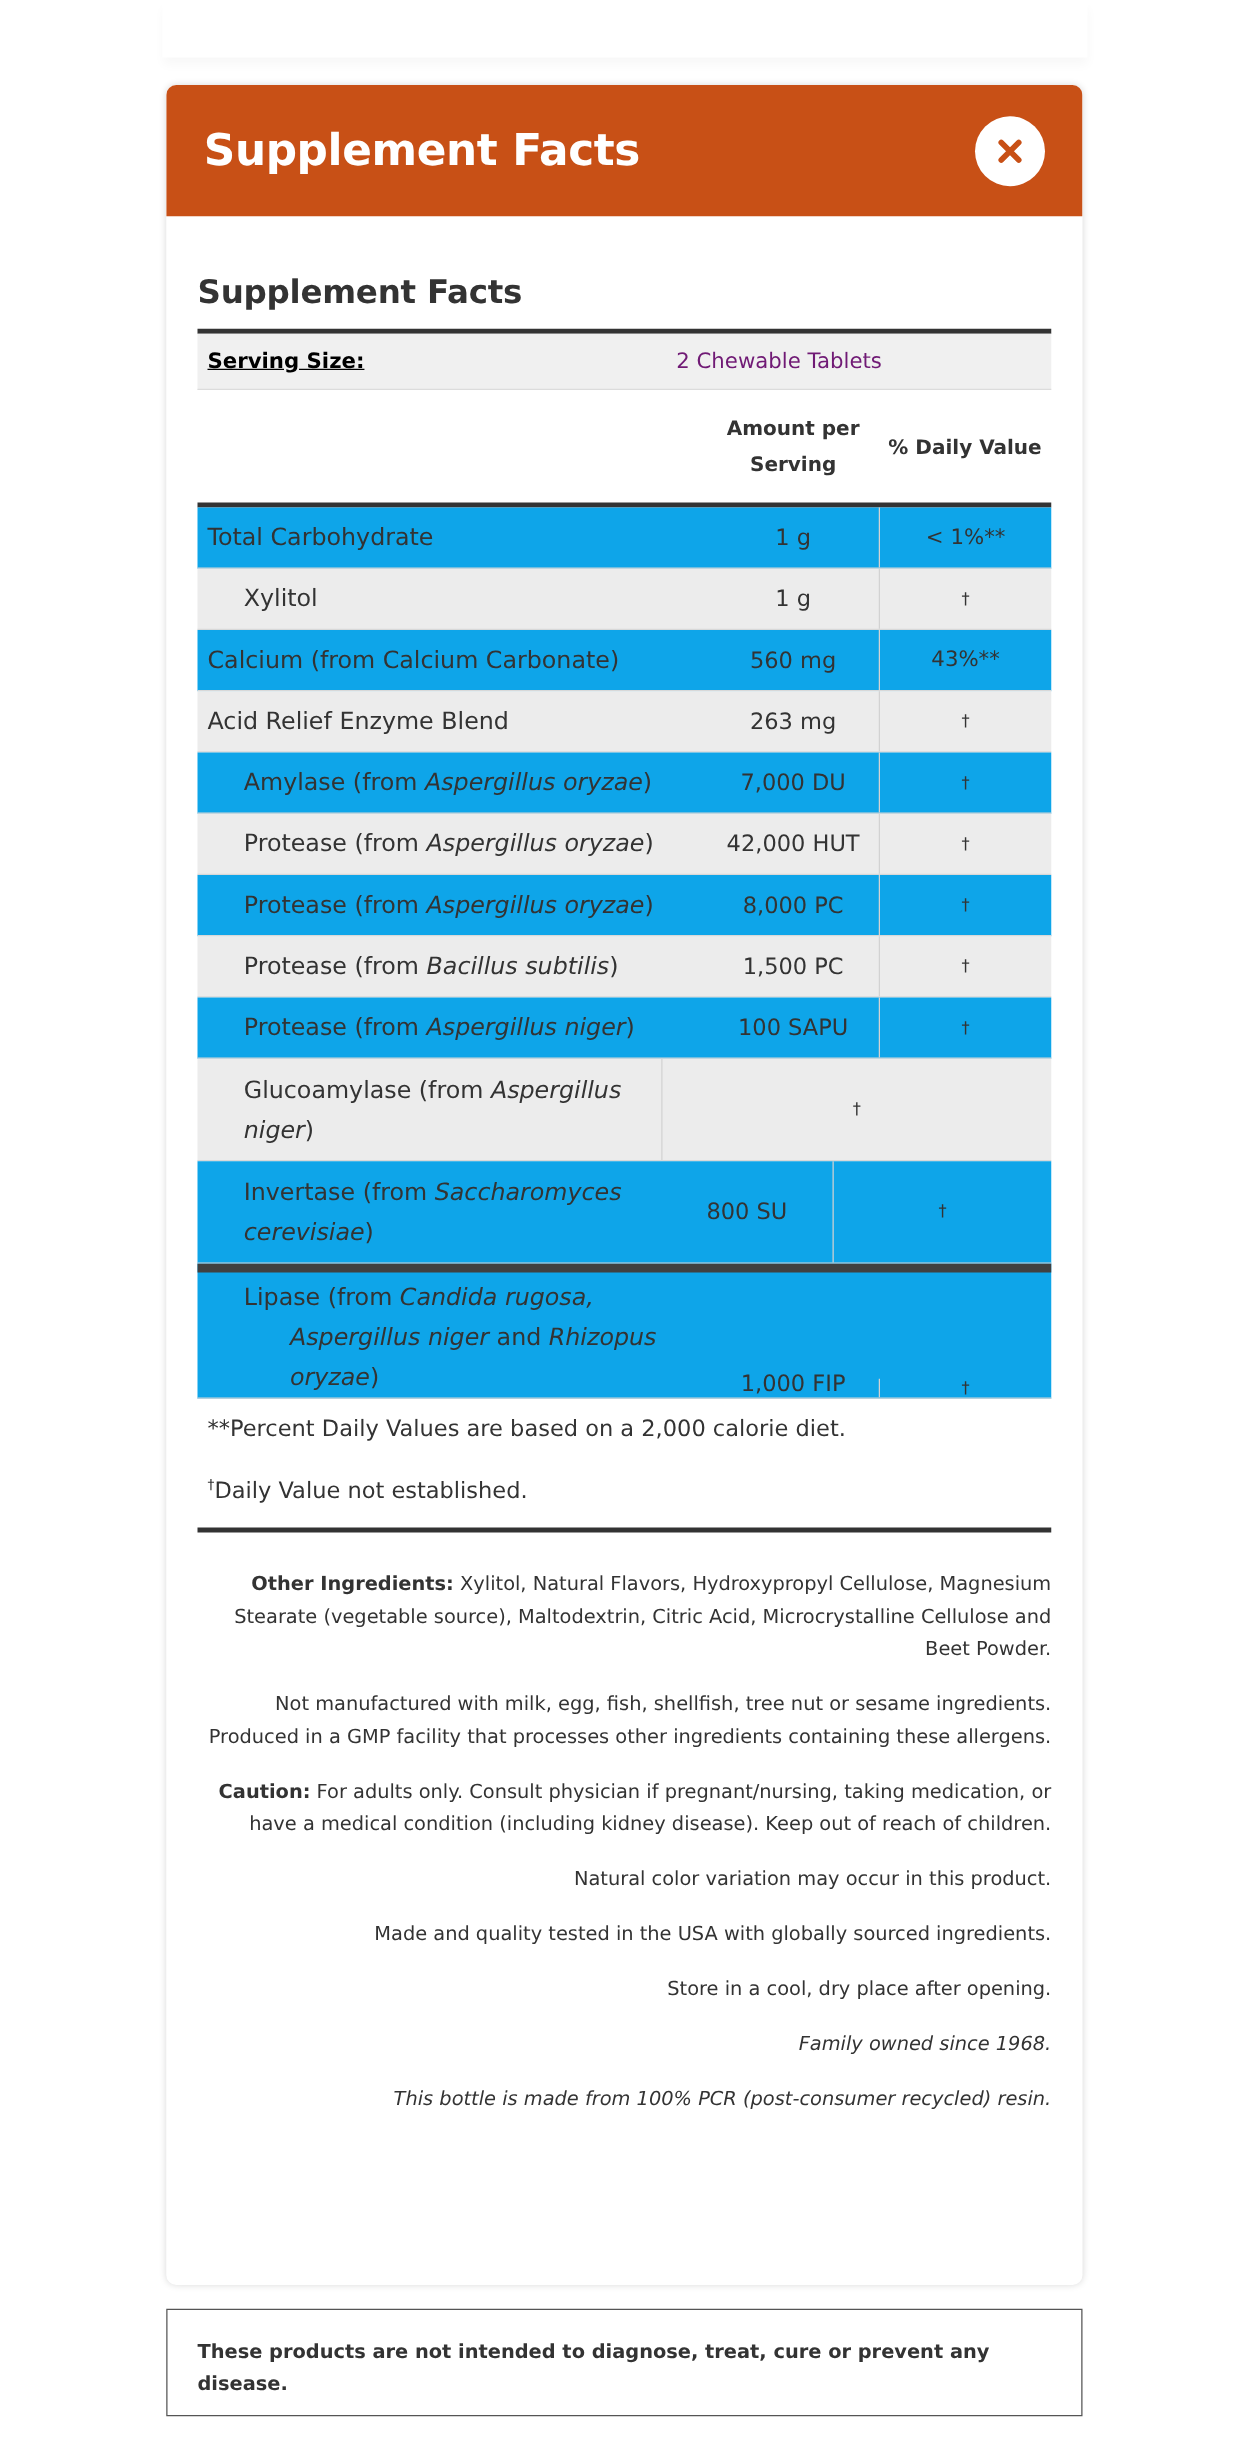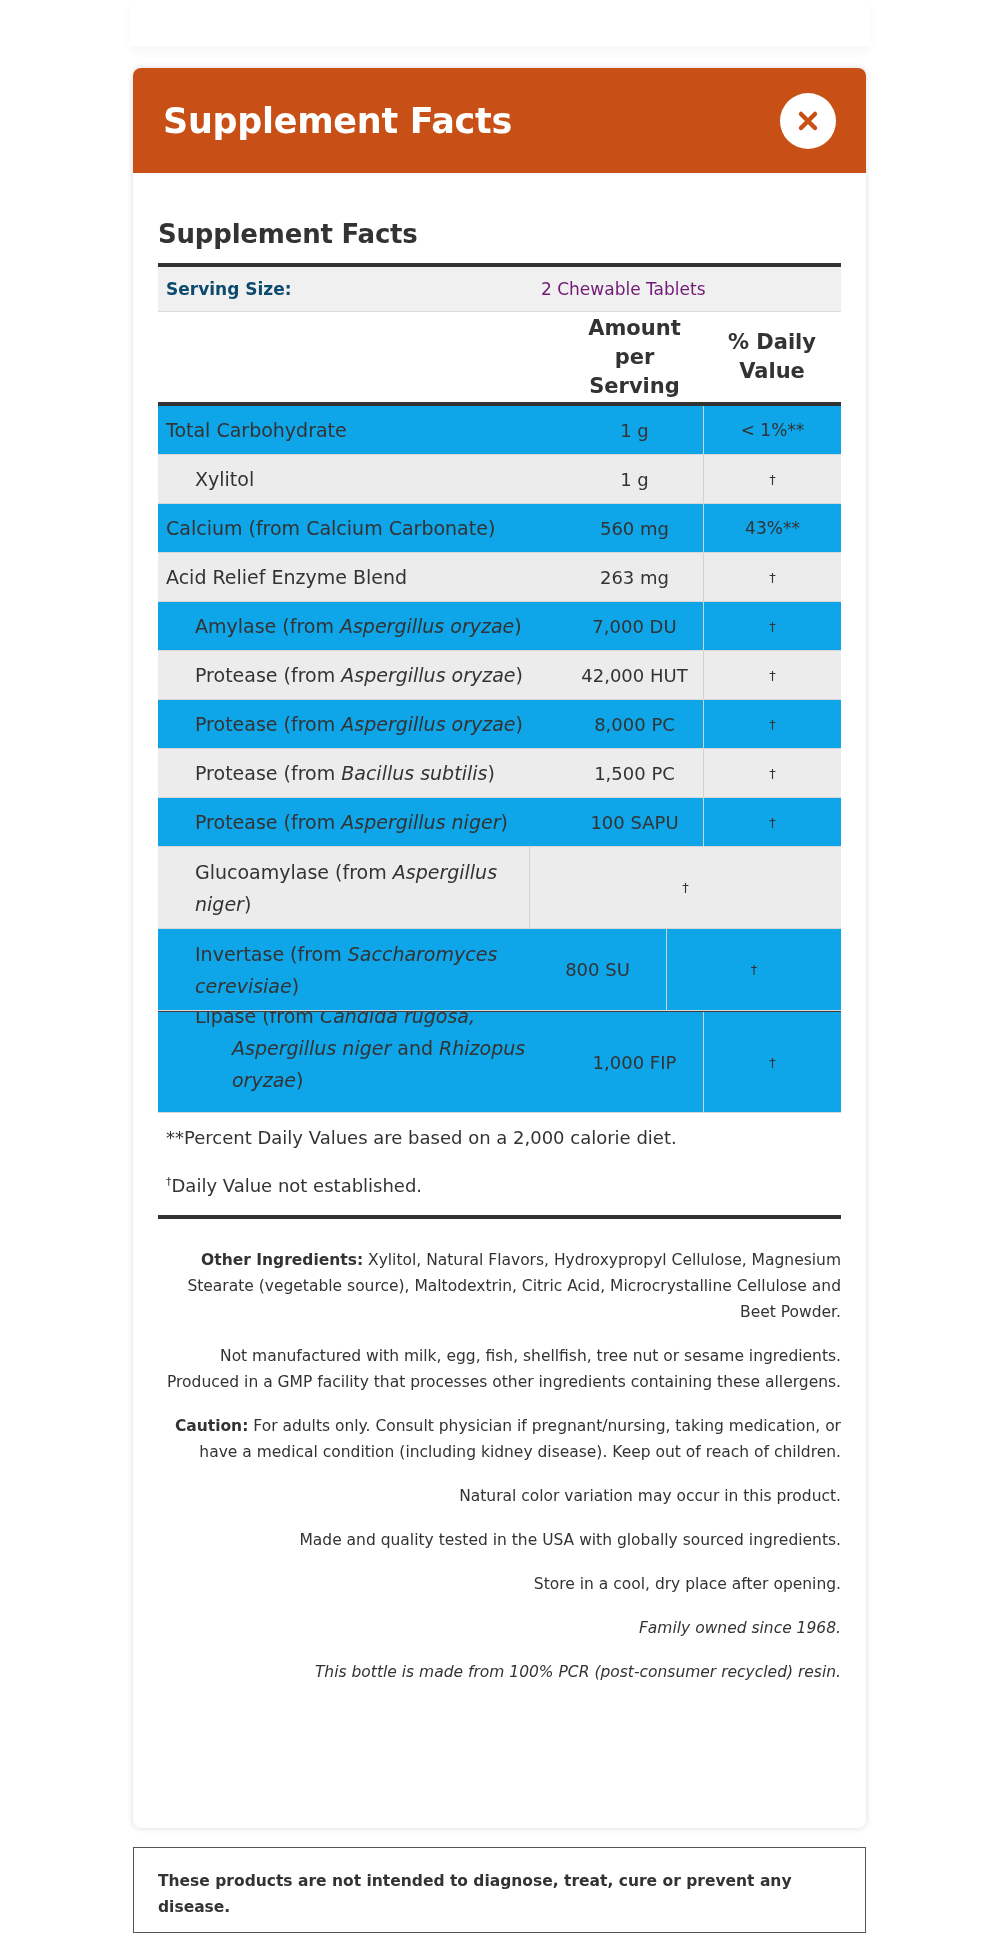--- a/index.html
+++ b/index.html
@@ -20,23 +20,23 @@
   .card-title { color: #fff; font-size: 35px; font-weight: bold; letter-spacing: -0.3px; }
   .close-btn {
     width: 56px; height: 56px; border-radius: 50%; background: #fff; display: flex;
     align-items: center; justify-content: center; cursor: pointer;
   }
   .close-btn svg { width: 24px; height: 24px; }
   .body { padding: 0 25px; }
   .sf-title { font-size: 26px; font-weight: bold; color: #333; margin: 46px 0 14px 0; letter-spacing: -0.2px; }
   .serving { border-top: 4px solid #333; }
   .srow { display: flex; height: 44px; align-items: center; background: #f0f0f0; border-bottom: 1px solid #dcdcdc; font-size: 17px; }
-  .srow .lab { width: 375px; padding-left: 8px; font-weight: bold; color: #0c4a6e; }
+  .srow .lab { width: 375px; padding-left: 8px; font-weight: bold; color: #000000; text-decoration: underline; }
   .srow .val { color: #701a75; text-align: center; }
-  .colhead { display: flex; height: 90px; align-items: center; border-bottom: 4px solid #333; margin-top: 0; font-size: 21px; font-weight: bold; text-align: center; line-height: 29px; color: #333; }
+  .colhead { display: flex; height: 90px; align-items: center; border-bottom: 4px solid #333; margin-top: 0; font-size: 16px; font-weight: bold; text-align: center; line-height: 29px; color: #333; }
   .colhead .c1 { width: 408px; }
   .colhead .c2 { width: 137px; }
   .colhead .c3 { flex: 1; }
   .nrow { display: flex; background: #0ea5e9; border-bottom: 1px solid #d8d8d8; font-size: 19px; color: #333; }
   .nrow.alt { background: #ececec; }
   .nrow .name { width: 400px; padding-left: 8px; display: flex; align-items: center; line-height: 32px; }
   .nrow .name.ind { padding-left: 37px; width: 371px; }
   .nrow .amt { width: 137px; display: flex; align-items: center; justify-content: center; font-size: 18px; }
   .nrow .dv { flex: 1; border-left: 1px solid #d2d2d2; display: flex; align-items: center; justify-content: center; font-size: 17px; }
   .nrow .dv.dag { font-size: 13px; }
@@ -155,21 +155,21 @@
           </div>
         <div class="dv dag">†</div>
       </div>
       <div class="nrow h81">
         <div class="name ind multi">
             <span><span>Invertase (from </span><i>Saccharomyces cerevisiae</i><span>)</span></span>
           </div>
         <div class="amt">800 SU</div>
         <div class="dv dag">†</div>
       </div>
-      <div class="nrow h100 lipase" style="border-top:1px solid #404040;">
+      <div class="nrow h100 lipase" style="border-top:7px solid #404040;align-items:flex-end;">
         <div class="name ind">
           <div class="lipase-text"><span>Lipase (from </span><i>Candida rugosa,</i><span> </span><i>Aspergillus niger</i><span> and </span><i>Rhizopus oryzae</i><span>)</span></div>
         </div>
         <div class="amt">1,000 FIP</div>
         <div class="dv dag">†</div>
       </div>
     </div>
 
     <div class="foot">
       <p>**Percent Daily Values are based on a 2,000 calorie diet.</p>

